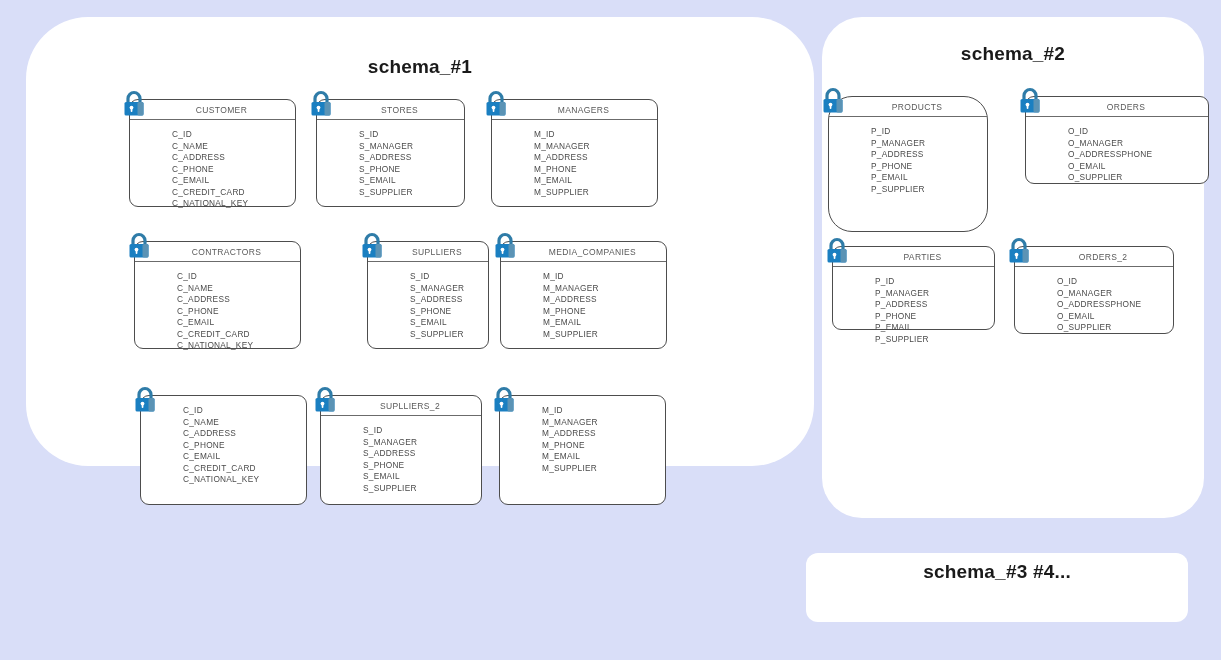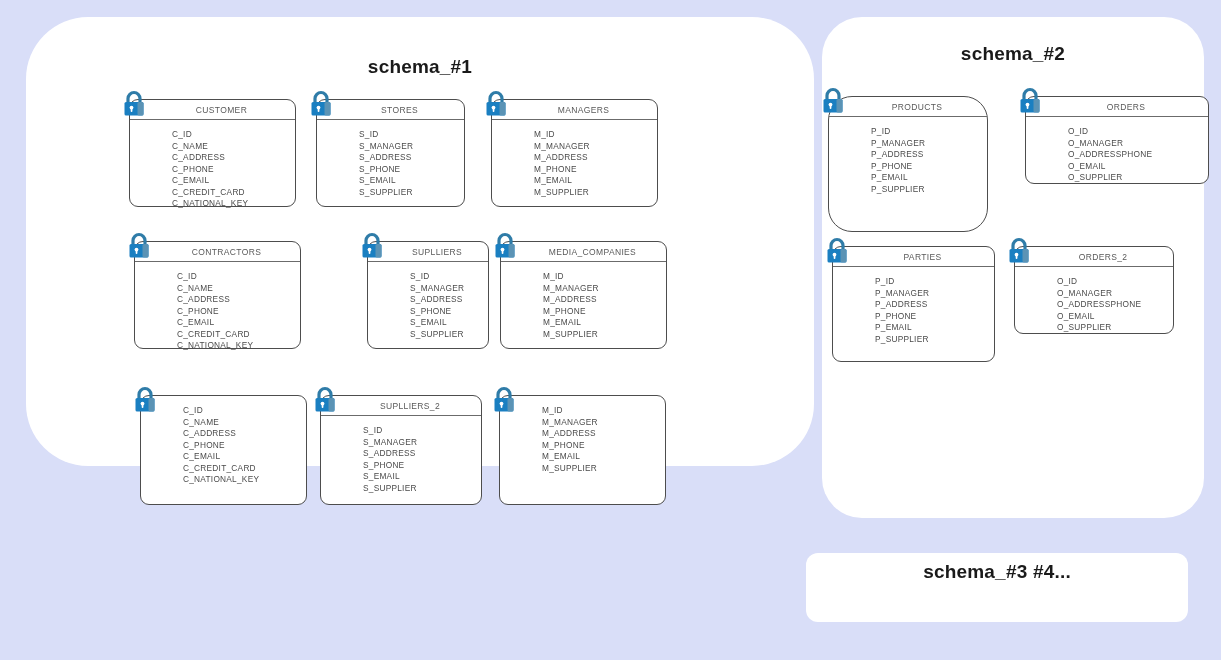--- a/index.html
+++ b/index.html
@@ -354,21 +354,21 @@
           <div class="table-title">ORDERS</div>
         </div>
         <div class="table-fields">
           <div class="field">O_ID</div>
           <div class="field">O_MANAGER</div>
           <div class="field">O_ADDRESSPHONE</div>
           <div class="field">O_EMAIL</div>
           <div class="field">O_SUPPLIER</div>
         </div>
       </div>
-      <div class="table-box" style="left: 832px; top: 246px; width: 163px; height: 116px;">
+      <div class="table-box" style="left: 832px; top: 246px; width: 163px; height: 84px;">
         <div class="lock-icon">
           <svg viewBox="0 0 28 30" width="28" height="30">
             <path d="M8 14 V9.5 a6 6 0 0 1 12 0 V14" fill="none" stroke="#2f7ca8" stroke-width="3.2"></path>
             <rect x="4.5" y="13" width="19" height="13.5" rx="1.6" fill="#1a7fc1"></rect>
             <rect x="17.5" y="13" width="6" height="13.5" rx="1.6" fill="#5b93b5"></rect>
             <circle cx="11.5" cy="18.6" r="1.9" fill="#ffffff"></circle>
             <rect x="10.7" y="18.4" width="1.7" height="4.6" rx=".8" fill="#ffffff"></rect>
           </svg>
         </div>
         <div class="table-title-row">

